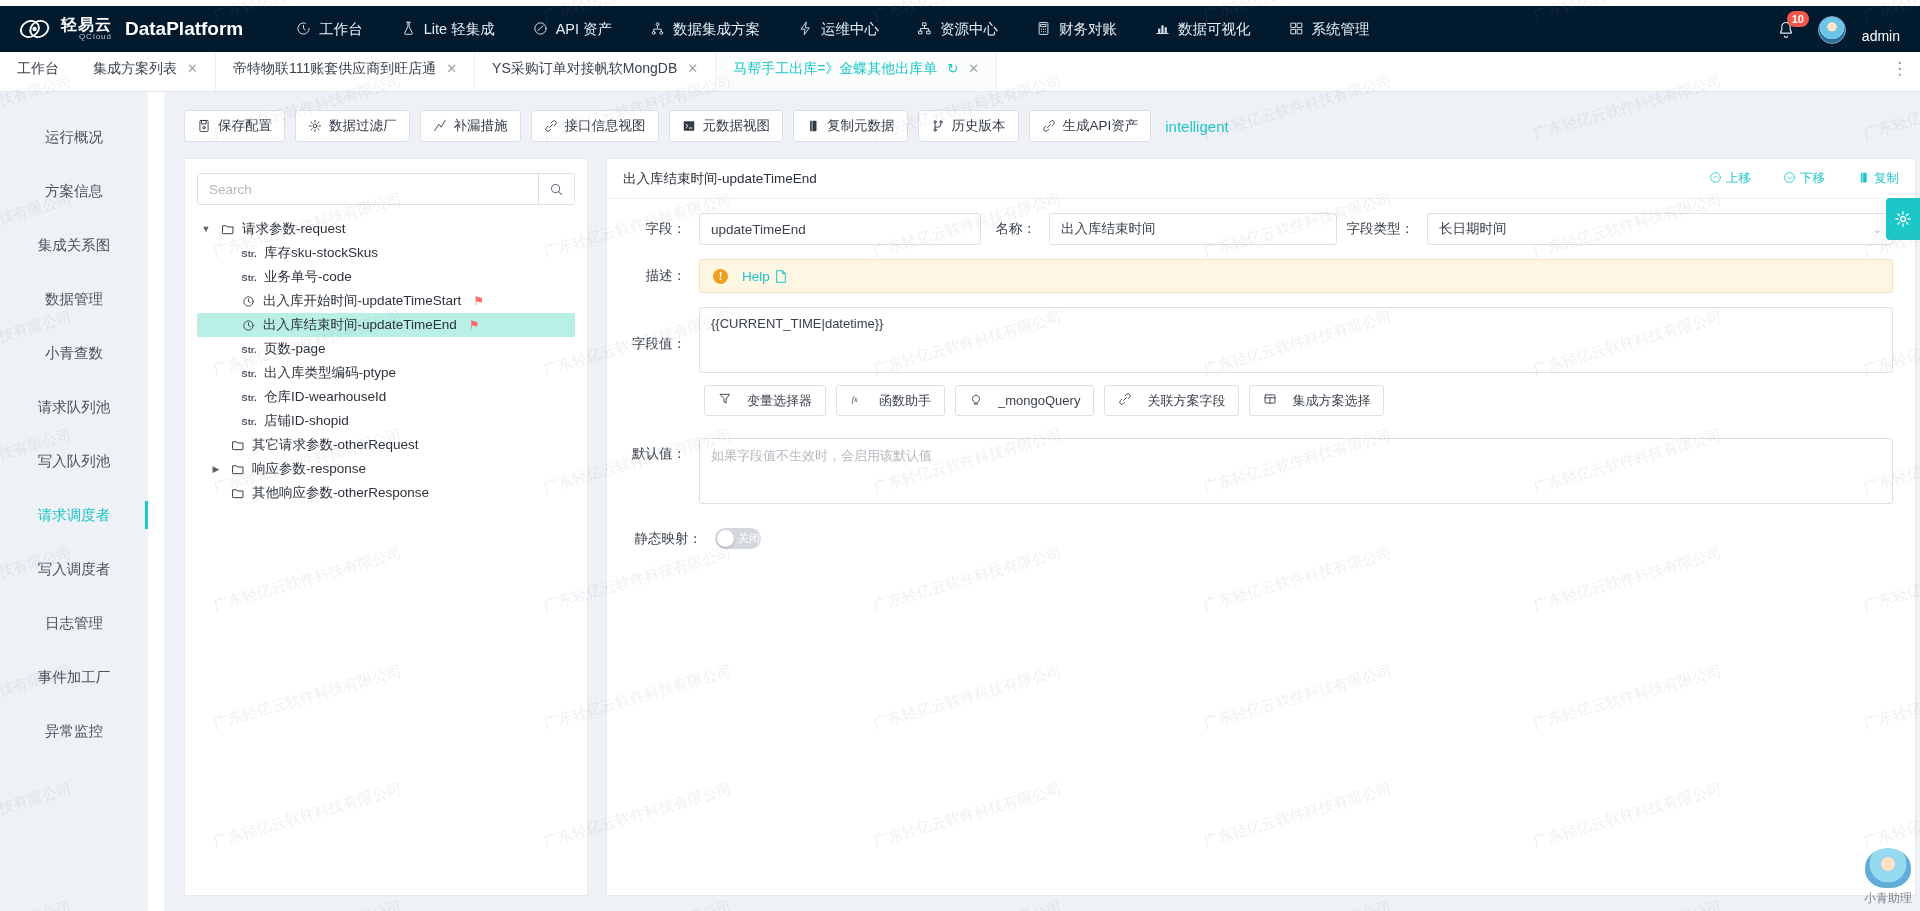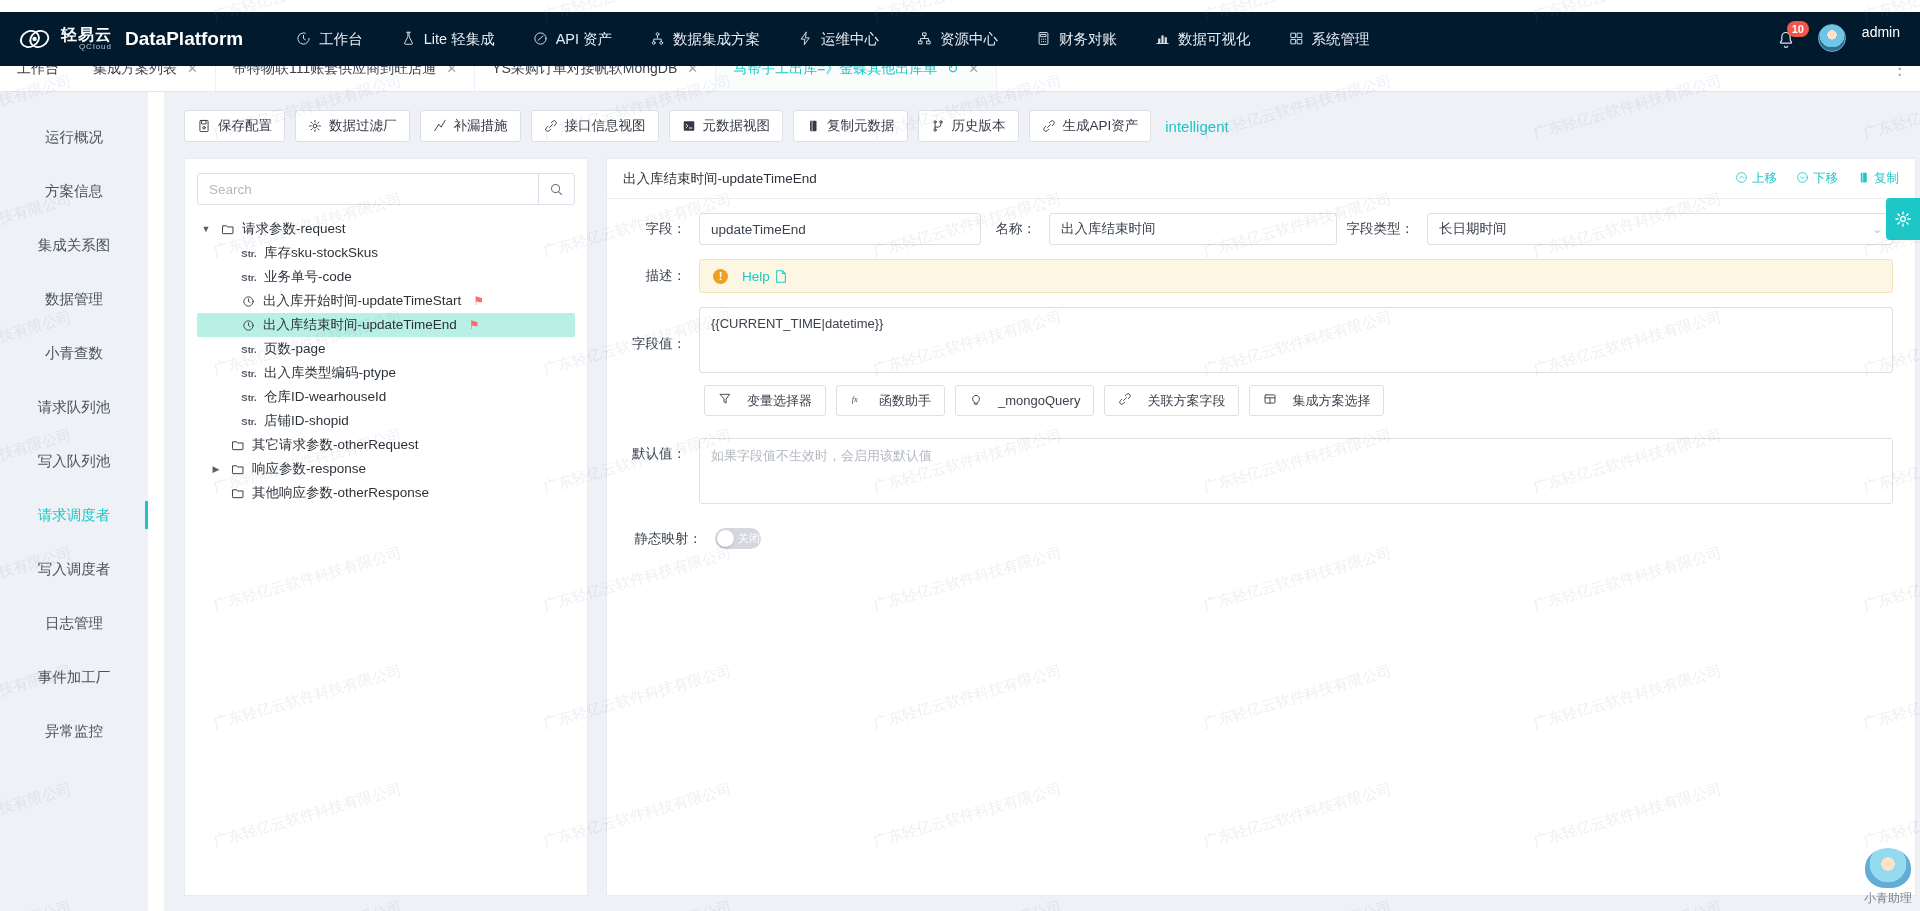--- a/index.html
+++ b/index.html
@@ -17,37 +17,37 @@
     overflow: hidden;
   }
   .wm {
     position: absolute; color: rgba(120,130,145,0.13);
     font-size: 15px; white-space: nowrap;
     transform: rotate(-16deg); font-family: "Liberation Sans", sans-serif;
   }
 
   
   .topnav {
-    position: absolute; left: 0; top: 12px; width: 1920px; height: 54px;
+    position: absolute; left: 0; top: 6px; width: 1920px; height: 46px;
     background: #021a2e; display: flex; align-items: center;
     z-index: 30;
   }
   .brand { display: flex; align-items: center; padding-left: 18px; gap: 9px; }
   .brand-logo { width: 34px; height: 34px; }
   .brand-cn { display: flex; flex-direction: column; line-height: 1; }
   .brand-cn .cn { color: #fff; font-size: 16px; font-weight: 700; letter-spacing: 1px; }
   .brand-cn .en { color: #b9c6d4; font-size: 8px; letter-spacing: 1px; text-align: right; }
   .brand-title { color: #fff; font-size: 19px; font-weight: 700; margin-left: 4px; }
   .nav-items { display: flex; align-items: center; margin-left: 34px; gap: 0; }
   .nav-item {
     display: flex; align-items: center; gap: 7px; color: #e6edf4;
     font-size: 14.5px; padding: 0 19px; height: 46px; cursor: pointer;
   }
   .nav-ico { width: 16px; height: 16px; display: inline-block; opacity: .92; }
-  .nav-right { margin-left: auto; display: flex; align-items: flex-start; padding-right: 20px; gap: 16px; }
+  .nav-right { margin-left: auto; display: flex; align-items: flex-end; padding-right: 20px; gap: 16px; }
   .bell-wrap { position: relative; width: 26px; height: 30px; cursor: pointer; }
   .badge {
     position: absolute; top: -3px; left: 11px; background: #f5564a; color: #fff;
     border-radius: 10px; font-size: 11px; line-height: 16px; height: 16px;
     min-width: 22px; text-align: center; padding: 0 4px; font-weight: 600;
   }
   .avatar {
     width: 28px; height: 28px; border-radius: 50%;
     background: radial-gradient(circle at 50% 38%, #ffe3c8 0 22%, #6ec5e8 23% 60%, #2e6f94 61%);
     border: 1px solid #7aa8c4; cursor: pointer;
@@ -145,21 +145,21 @@
   
   .detail-wrap { flex: 1; overflow: hidden; position: relative; }
   .detail {
     background: #fff; border: 1px solid #e8eaee; min-height: 100%;
   }
   .dt-head {
     display: flex; align-items: center; height: 40px; padding: 0 16px;
     border-bottom: 1px solid #edeff2;
   }
   .dt-title { font-size: 13.5px; color: #2c3239; }
-  .dt-actions { margin-left: auto; display: flex; align-items: center; gap: 19px; }
+  .dt-actions { margin-left: auto; display: flex; align-items: center; gap: 32px; }
   .dt-act { display: inline-flex; align-items: center; gap: 4px; color: #1ec7c7; font-size: 12.5px; cursor: pointer; }
 
   .frow { display: flex; align-items: center; padding: 14px 22px 0 22px; gap: 4px; }
   .flabel { font-size: 13.5px; color: #3b424c; width: 66px; text-align: right; flex: none; padding-right: 9px; }
   .flabel.wide { width: 82px; }
   .finput {
     height: 32px; border: 1px solid #dcdfe6; border-radius: 3px;
     padding: 0 11px; font-size: 13.5px; color: #3b424c; background: #fff;
     display: flex; align-items: center; outline: none;
     font-family: "Liberation Sans", sans-serif; width: 100%;

